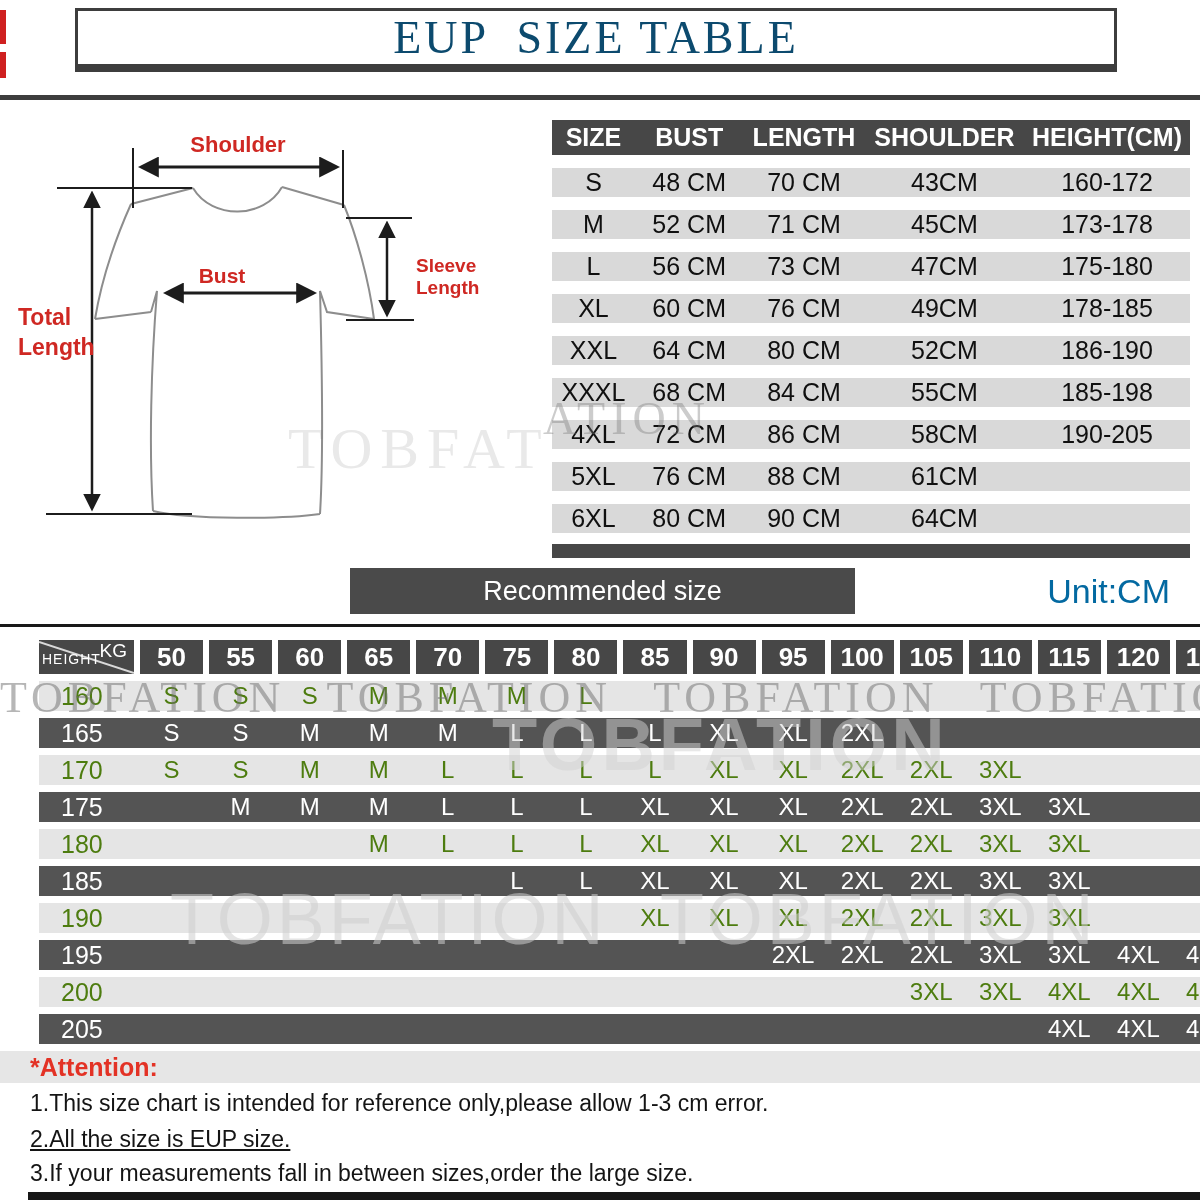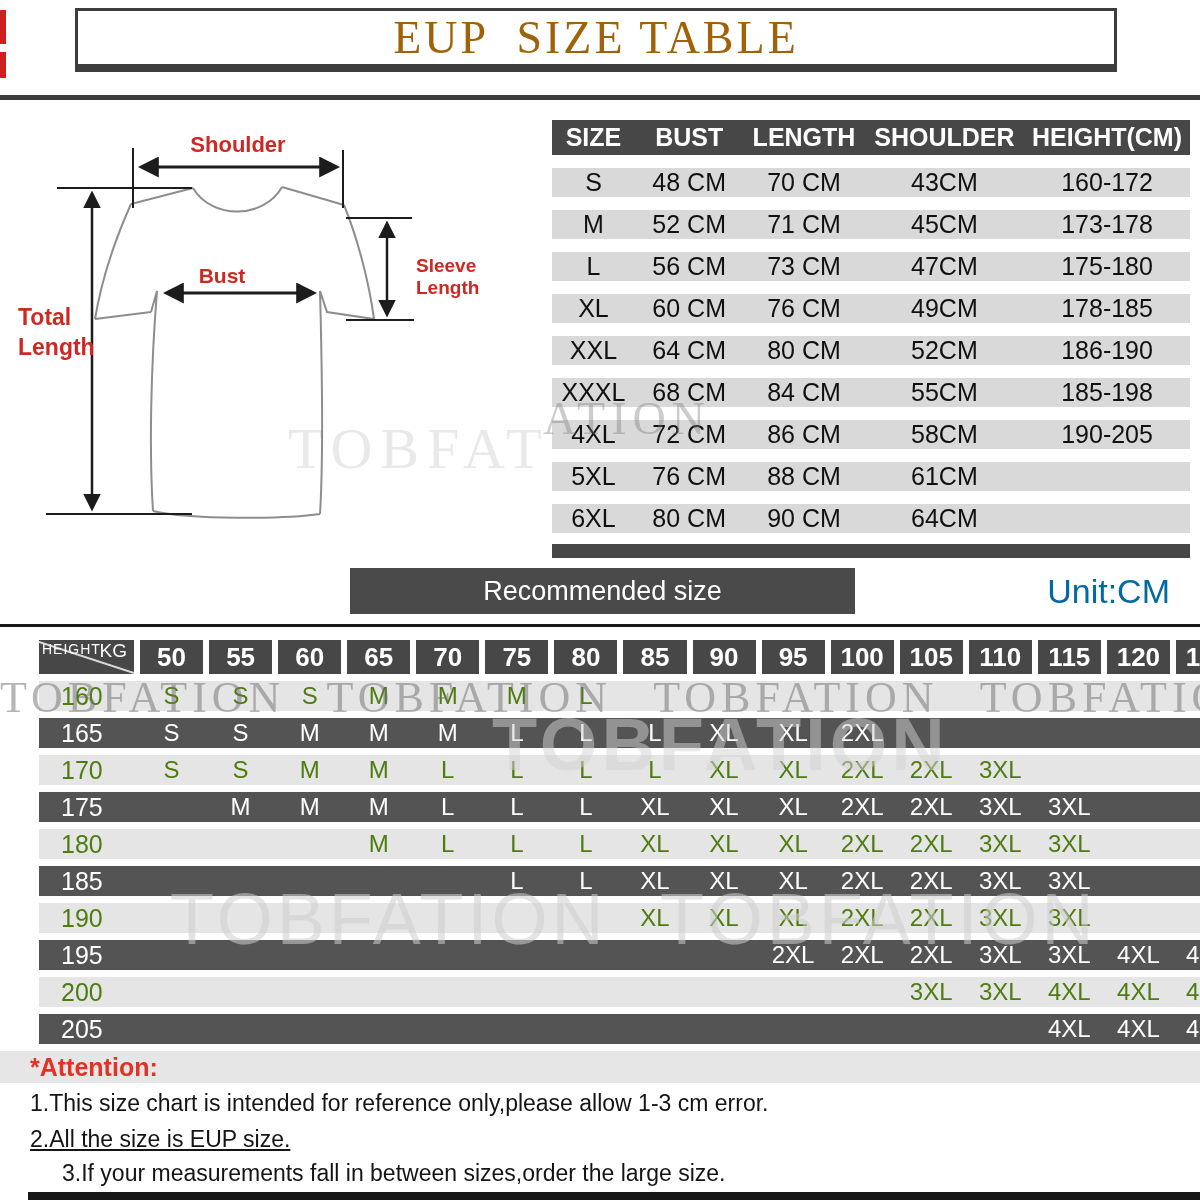--- a/index.html
+++ b/index.html
@@ -7,21 +7,21 @@
           font-family:"Liberation Sans", sans-serif; color:#111; }
 
   
   .red-mark { position:absolute; left:0; width:6px; background:#cf2020; }
   #red-mark-1 { top:10px; height:34px; }
   #red-mark-2 { top:52px; height:26px; }
   #title-box { position:absolute; left:75px; top:8px; width:1036px; height:53px;
                border:3px solid #3d3d3d; border-bottom:8px solid #3d3d3d;
                display:flex; align-items:center; justify-content:center; }
   #title-text { font-family:"Liberation Serif", serif; font-size:46px; letter-spacing:3px;
-                white-space:pre; color:#a16207; }
+                white-space:pre; color:#0c4a6e; }
   #top-bar { position:absolute; left:0; top:95px; width:1200px; height:5px; background:#3d3d3d; }
 
   
   #diagram { position:absolute; left:0; top:100px; }
   .dg-label { font-family:"Liberation Sans", sans-serif; font-weight:bold; fill:#cf2823; }
 
   
   #size-table { position:absolute; left:552px; top:120px; width:638px; }
   .st-header { display:flex; background:#474747; color:#fff; font-weight:bold;
                font-size:25px; height:35px; align-items:center; }
@@ -41,33 +41,33 @@
 
   
   #matrix { position:absolute; left:0; top:640px; width:1200px;padding-left:39px; }
   .mx-grid { display:grid; grid-template-columns:95px repeat(16, 1fr); column-gap:6px; }
   #mx-header { height:34px; }
   .mx-hcell { background:#474747; color:#fff; font-size:26px; font-weight:bold;
               display:flex; align-items:center; justify-content:center; }
   #mx-corner { background:#474747; position:relative; color:#fff; }
   #mx-corner svg { position:absolute; left:0; top:0; }
   .mx-kg { position:absolute; top:0px; right:7px; font-size:19px; }
-  .mx-hlabel { position:absolute; bottom:17px; left:3px; font-size:14px; letter-spacing:1px; }
+  .mx-hlabel { position:absolute; bottom:7px; left:3px; font-size:14px; letter-spacing:1px; }
   .mx-row { height:30px; margin-top:7px; align-items:center; font-size:24px; line-height:30px; }
   .mx-row.light { background:#e5e5e5; color:#4d7c0f; }
   .mx-row.dark  { background:#545454; color:#ffffff; }
   .mx-height { padding-left:22px; font-size:25px; }
   .mx-cell { text-align:center; }
 
   
   #attention-band { position:absolute; left:0; top:1051px; width:1200px; height:32px;
                     background:#e6e6e6; display:flex; align-items:center; }
   #attention-label { color:#e33225; font-size:25px; font-weight:bold; padding-left:30px; }
   .note { position:absolute; left:30px; font-size:23px; color:#141414; white-space:nowrap; }
-  #note-1 { top:1090px; } #note-2 { top:1126px;text-decoration:underline; } #note-3 { top:1160px;margin-left:32px; }
+  #note-1 { top:1090px; } #note-2 { top:1126px;text-decoration:underline; } #note-3 { top:1160px; }
   #bottom-bar { position:absolute; left:28px; top:1192px; width:1172px; height:8px; background:#171717; }
 
   
   .wm { position:absolute; pointer-events:none; white-space:nowrap; overflow:hidden; }
   #wm-diagram { left:288px; top:415px; font-family:"Liberation Serif", serif; font-size:58px;
                 color:rgba(100,100,100,0.14); letter-spacing:8px; width:260px; }
   #wm-table { left:543px; top:392px; font-family:"Liberation Serif", serif; font-size:46px;
               color:rgba(120,120,120,0.38); letter-spacing:6px; width:230px; }
   #wm-row160 { left:0; top:672px; width:1200px; font-family:"Liberation Serif", serif;
                font-size:44px; color:rgba(110,110,110,0.5); letter-spacing:5px; word-spacing:26px; }

